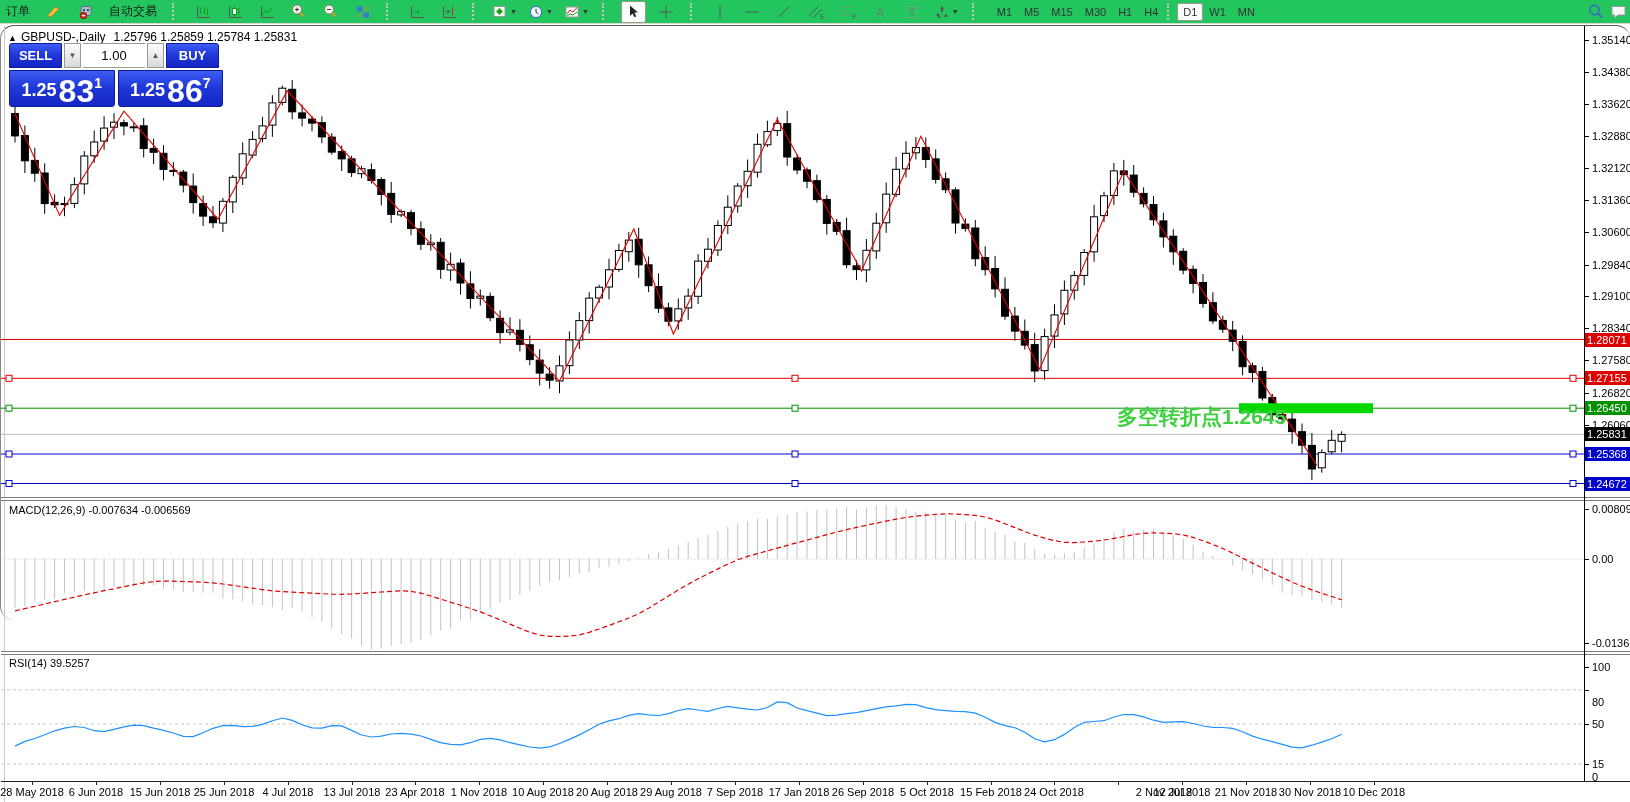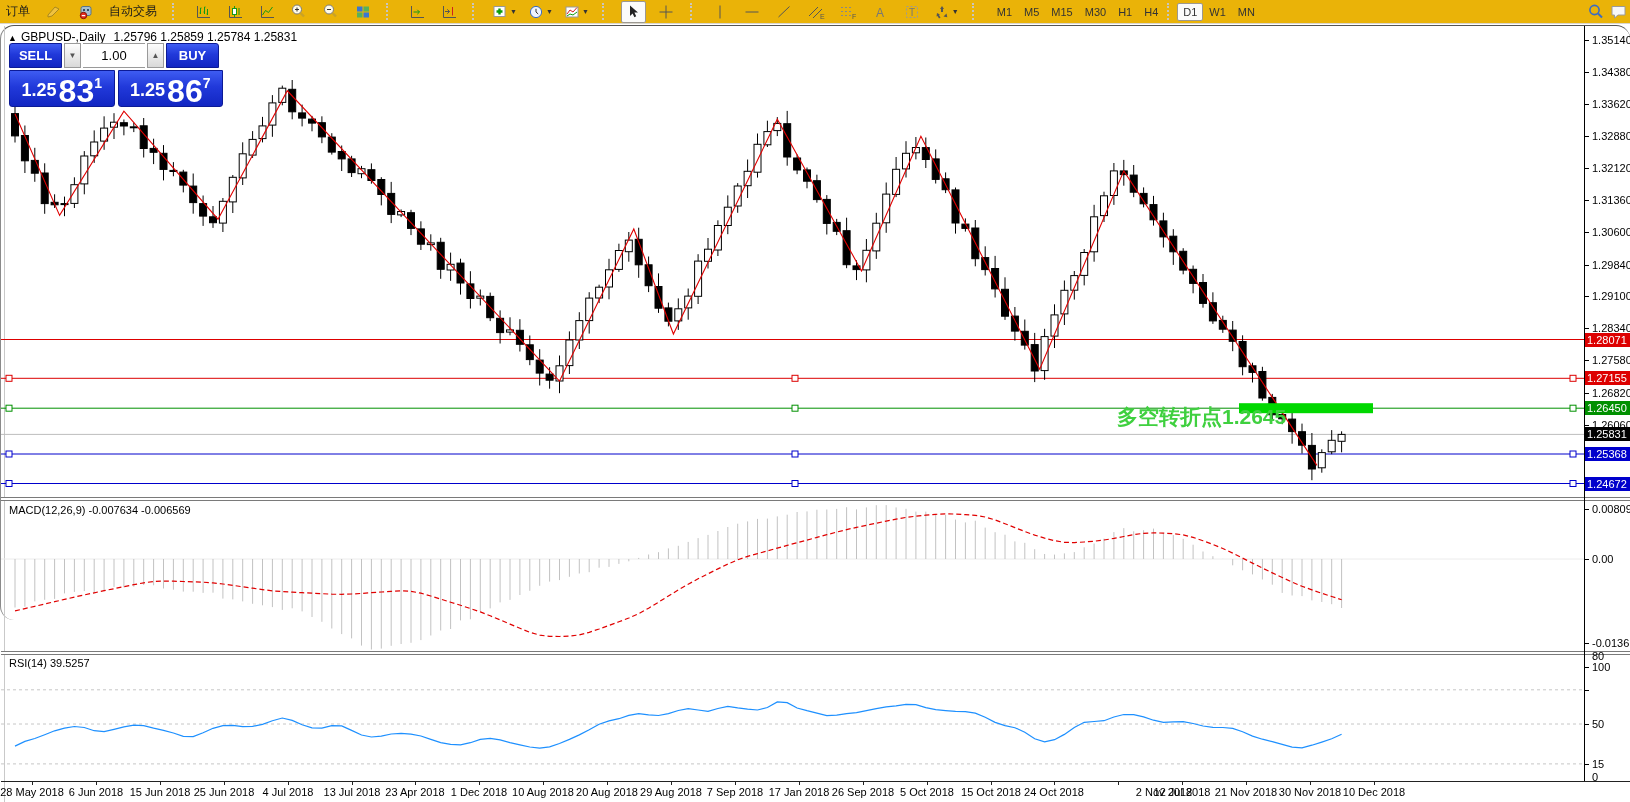--- a/index.html
+++ b/index.html
@@ -1,18 +1,18 @@
 <!DOCTYPE html>
 <html><head>
 <meta charset="utf-8">
 <style>
   html,body{margin:0;padding:0;width:1630px;height:802px;overflow:hidden;
     font-family:"Liberation Sans",sans-serif;background:#fff;}
   
-  #toolbar{position:absolute;left:0;top:0;width:1630px;height:24px;background:#eab308;
+  #toolbar{position:absolute;left:0;top:0;width:1630px;height:24px;background:#22c55e;
     border-bottom:1px solid #d9d6ce;display:flex;align-items:center;gap:9px;padding-left:3px;box-sizing:border-box;}
   .tbtn{height:20px;min-width:21px;display:flex;align-items:center;justify-content:center;cursor:default;padding:0 1px;}
   .tbtn svg{display:block;}
   .tbtn.active{border:1px solid #9c9890;background:#fbfbfa;border-radius:2px;}
   .tlabel{font-size:12px;color:#1b1b1b;padding:0 3px;white-space:nowrap;}
   .grip{width:4px;height:17px;border-left:2px dotted #c9c6be;margin:0 4px 0 3px;}
   .caret{font-size:7px;color:#333;margin-left:2px;}
   .tf{font-size:11px;color:#333;padding:3px 6px;cursor:default;}
   .tf.active{border:1px solid #9c9890;background:#fbfbfa;padding:2px 5px;border-radius:2px;}
   #tb-right{margin-left:auto;display:flex;align-items:center;margin-right:0;}
@@ -770,21 +770,21 @@
       <div class="hlabel" style="top:451px;background:#0000cc">1.24672</div>
       <div class="ptick" style="top:483px"></div>
       <div class="ticklabel" style="top:477px">0.00809</div>
       <div class="ptick" style="top:533px"></div>
       <div class="ticklabel" style="top:527px">0.00</div>
       <div class="ptick" style="top:617px"></div>
       <div class="ticklabel" style="top:611px">-0.0136</div>
       <div class="ptick" style="top:641px"></div>
       <div class="ticklabel" style="top:635px">100</div>
       <div class="ptick" style="top:664px"></div>
-      <div class="ticklabel" style="top:624px">80</div>
+      <div class="ticklabel" style="top:670px">80</div>
       <div class="ptick" style="top:698px"></div>
       <div class="ticklabel" style="top:692px">50</div>
       <div class="ptick" style="top:738px"></div>
       <div class="ticklabel" style="top:732px">15</div>
       <div class="ptick" style="top:755px"></div>
       <div class="ticklabel" style="top:745px">0</div>
     </div>
   <div id="date-line"></div>
   <div id="date-axis">
       <div class="dtick" style="left:31px"></div>
@@ -795,37 +795,37 @@
       <div class="dlabel" style="left:159px">15 Jun 2018</div>
       <div class="dtick" style="left:223px"></div>
       <div class="dlabel" style="left:223px">25 Jun 2018</div>
       <div class="dtick" style="left:287px"></div>
       <div class="dlabel" style="left:287px">4 Jul 2018</div>
       <div class="dtick" style="left:351px"></div>
       <div class="dlabel" style="left:351px">13 Jul 2018</div>
       <div class="dtick" style="left:414px"></div>
       <div class="dlabel" style="left:414px">23 Apr 2018</div>
       <div class="dtick" style="left:478px"></div>
-      <div class="dlabel" style="left:478px">1 Dec 2018</div>
+      <div class="dlabel" style="left:478px">1 Nov 2018</div>
       <div class="dtick" style="left:542px"></div>
       <div class="dlabel" style="left:542px">10 Aug 2018</div>
       <div class="dtick" style="left:606px"></div>
       <div class="dlabel" style="left:606px">20 Aug 2018</div>
       <div class="dtick" style="left:670px"></div>
       <div class="dlabel" style="left:670px">29 Aug 2018</div>
       <div class="dtick" style="left:734px"></div>
       <div class="dlabel" style="left:734px">7 Sep 2018</div>
       <div class="dtick" style="left:798px"></div>
       <div class="dlabel" style="left:798px">17 Jan 2018</div>
       <div class="dtick" style="left:862px"></div>
       <div class="dlabel" style="left:862px">26 Sep 2018</div>
       <div class="dtick" style="left:926px"></div>
       <div class="dlabel" style="left:926px">5 Oct 2018</div>
       <div class="dtick" style="left:990px"></div>
-      <div class="dlabel" style="left:990px">15 Oct 2018</div>
+      <div class="dlabel" style="left:990px">15 Feb 2018</div>
       <div class="dtick" style="left:1053px"></div>
       <div class="dlabel" style="left:1053px">24 Oct 2018</div>
       <div class="dtick" style="left:1117px"></div>
       <div class="dlabel" style="left:1163px">2 Nov 2018</div>
       <div class="dtick" style="left:1181px"></div>
       <div class="dlabel" style="left:1181px">12 Jul 2018</div>
       <div class="dtick" style="left:1245px"></div>
       <div class="dlabel" style="left:1245px">21 Nov 2018</div>
       <div class="dtick" style="left:1309px"></div>
       <div class="dlabel" style="left:1309px">30 Nov 2018</div>

